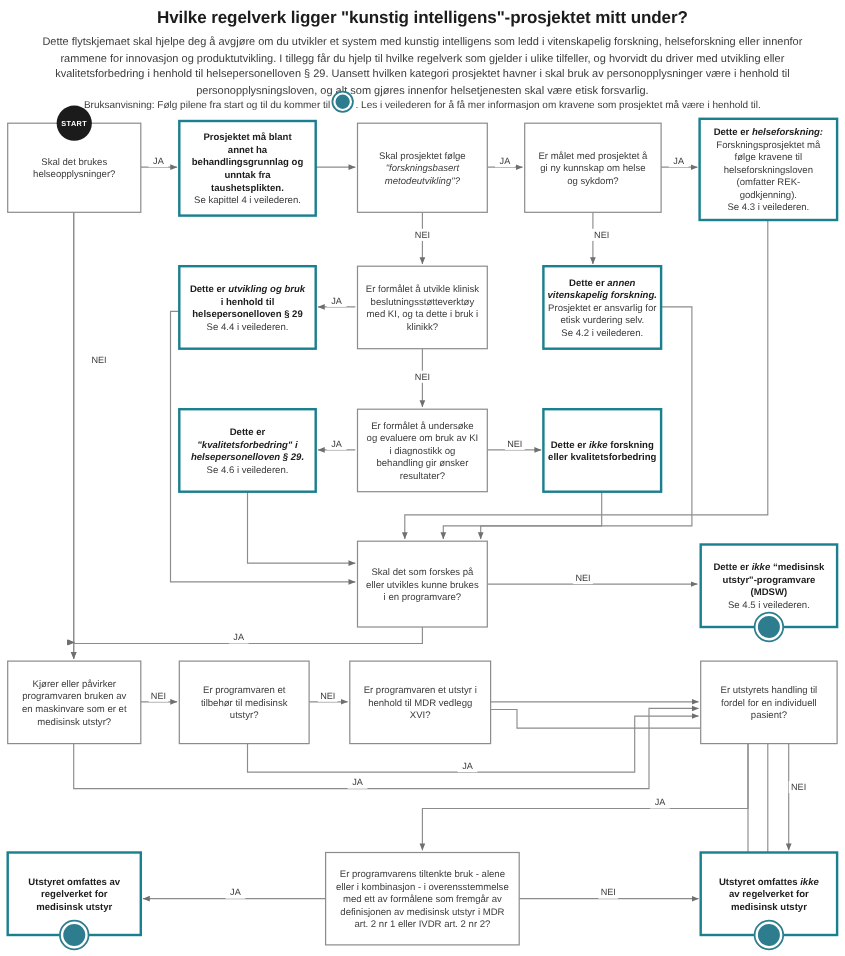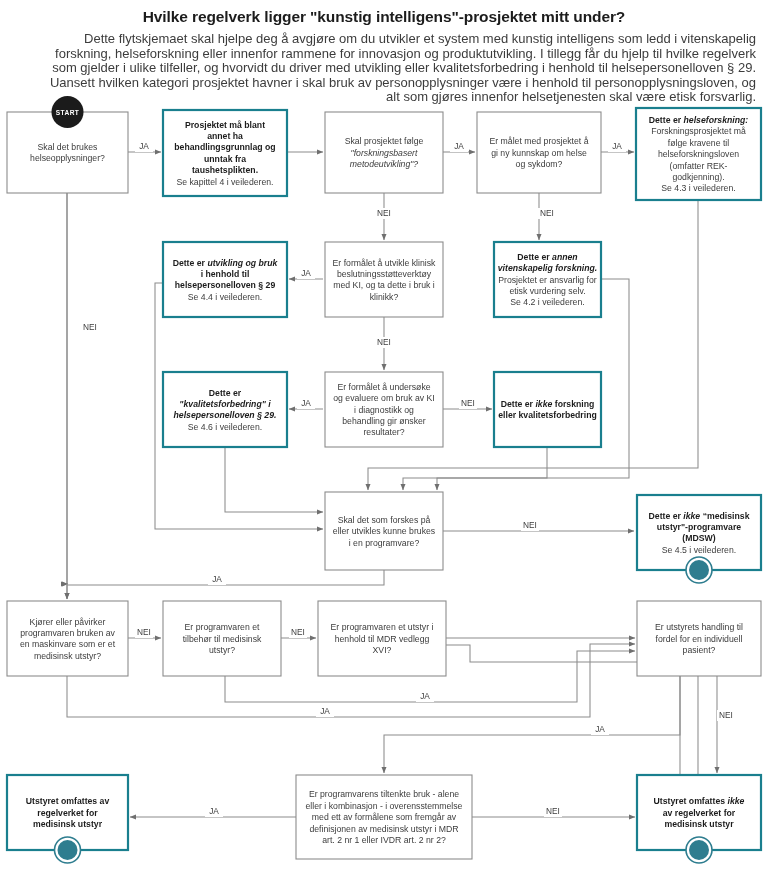--- a/index.html
+++ b/index.html
@@ -12,23 +12,23 @@
   }
   #page{position:relative;width:768px;height:869px;}
 
   .title{
     position:absolute;left:0;top:8px;width:768px;
     text-align:center;
     font-size:15.5px;font-weight:bold;color:#1c1c1c;
     letter-spacing:-0.1px;
   }
   .intro{
-    position:absolute;left:40px;top:32px;width:716px;
-    text-align:right;
-    font-size:13px;line-height:14.6px;color:#3c3c3c;
+    position:absolute;left:26px;top:32px;width:716px;
+    text-align:center;
+    font-size:10px;line-height:14.6px;color:#3c3c3c;
   }
   .usage{
     position:absolute;left:26px;top:84px;width:716px;
     text-align:center;font-size:9.1px;line-height:13px;color:#3c3c3c;
   }
   .inline-dot{
     display:inline-block;vertical-align:-3px;
     width:13px;height:13px;border-radius:50%;
     background:#2e7d8f;border:2px solid #ffffff;
     box-shadow:0 0 0 1.6px #2e7d8f;
@@ -56,20 +56,23 @@
   .enddot{fill:#2e7d8f;}
 </style>
 </head>
 <body>
 
 <div id="page">
 
   <div class="title">Hvilke regelverk ligger "kunstig intelligens"-prosjektet mitt under?</div>
   <div class="intro">Dette flytskjemaet skal hjelpe deg å avgjøre om du utvikler et system med kunstig intelligens som ledd i vitenskapelig forskning, helseforskning eller innenfor rammene for innovasjon og produktutvikling. I tillegg får du hjelp til hvilke regelverk som gjelder i ulike tilfeller, og hvorvidt du driver med utvikling eller kvalitetsforbedring i henhold til helsepersonelloven § 29. Uansett hvilken kategori prosjektet havner i skal bruk av personopplysninger være i henhold til personopplysningsloven, og alt som gjøres innenfor helsetjenesten skal være etisk forsvarlig.</div>
 
+  <div class="usage">
+    <span>Bruksanvisning: Følg pilene fra start og til du kommer til</span><span class="inline-dot"></span><span>. Les i veilederen for å få mer informasjon om kravene som prosjektet må være i henhold til.</span>
+  </div>
 
   <svg id="flow" viewBox="0 0 768 869">
     <defs>
       <marker id="ah" markerWidth="7" markerHeight="7" refX="6.2" refY="3" orient="auto" markerUnits="userSpaceOnUse">
         <path d="M0,0.4 L6.4,3 L0,5.6 z" fill="#6f6f6f"></path>
       </marker>
     </defs>
     <g id="edges">
         <path d="M128,152 L161,152" class="edge" marker-end="url(#ah)"></path>
         <rect x="135" y="141" width="18" height="11" fill="#ffffff"></rect>

